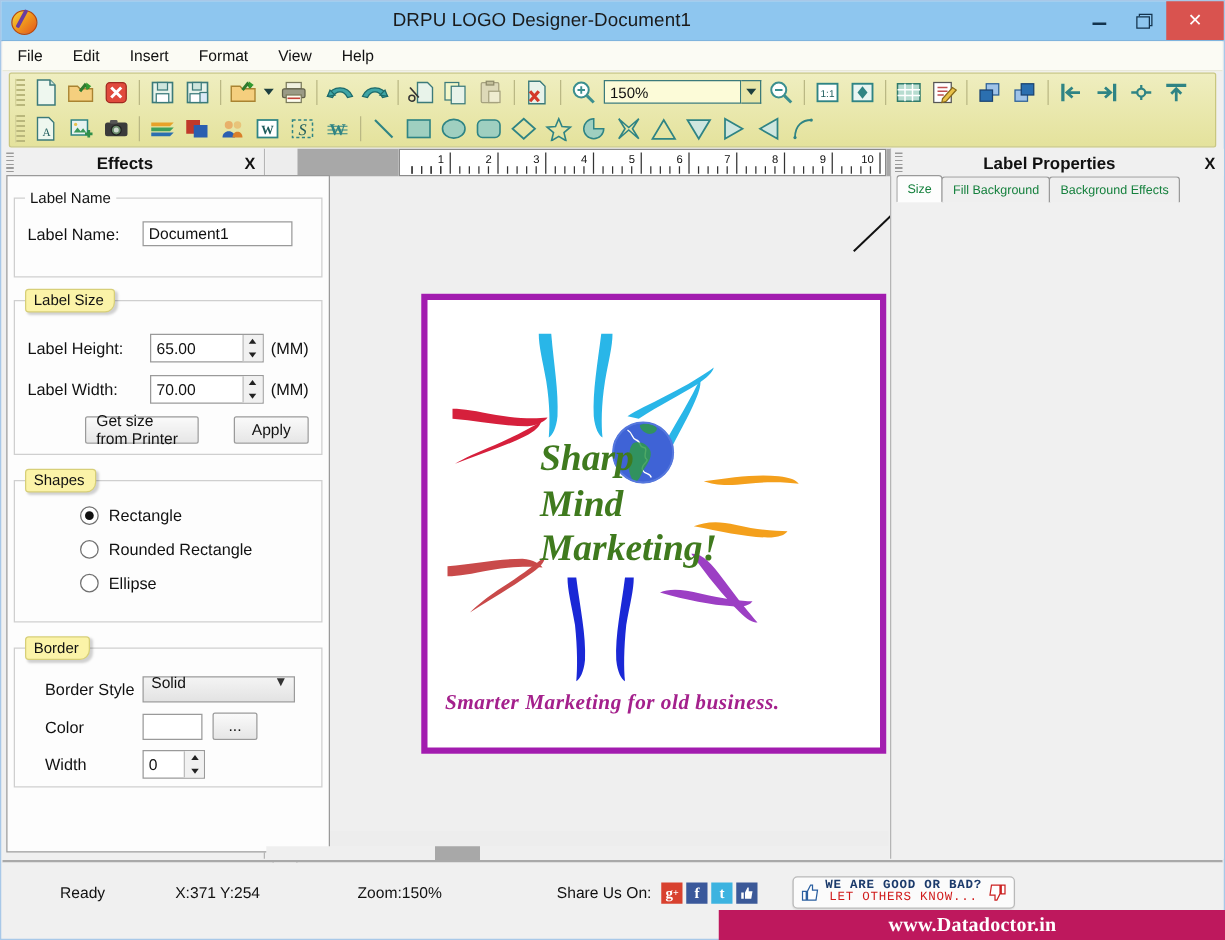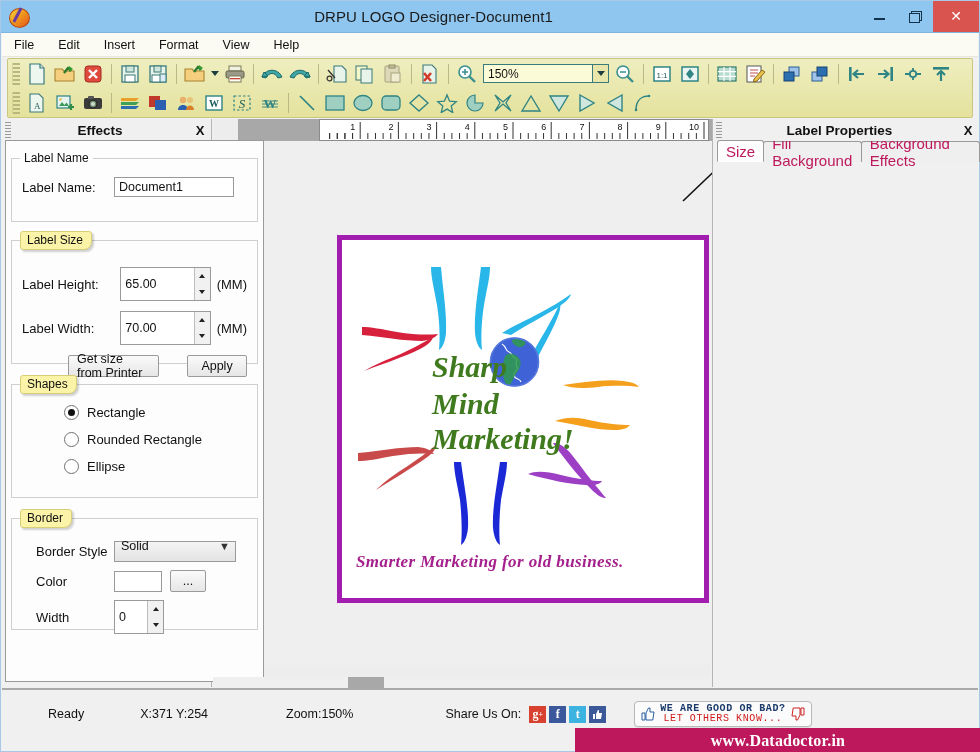--- a/index.html
+++ b/index.html
@@ -190,21 +190,21 @@
     font-size:17px;color:#a4208c;letter-spacing:.4px;white-space:nowrap;
   }
 
   
   .right-panel{
     position:absolute;left:711px;top:118px;width:267px;height:568px;
     background:#f0f0f0;border-left:1px solid #b5b5b5;box-sizing:border-box;
   }
   .rp-tabstrip{height:21px;display:flex;align-items:flex-end;padding-left:4px;}
   .rp-tab{
-    height:20px;padding:0 8px;font-size:15px;color:#be185d;background:#efefef;
+    height:20px;padding:0 8px;font-size:10px;color:#15803d;background:#efefef;
     border:1px solid #9a9a9a;border-bottom:none;display:flex;align-items:center;
     border-radius:3px 3px 0 0;margin-right:-1px;
   }
   .rp-tab.active{background:#fdfdfd;border-bottom:1px solid #fdfdfd;position:relative;z-index:3;}
   .rp-body{
     position:absolute;left:4px;top:139px;width:259px;height:542px;
     background:#fdfdfd;border:1px solid #9a9a9a;box-sizing:border-box;
   }
   .rp-inner{position:absolute;left:5px;top:5px;right:5px;bottom:0;}
   .group{
@@ -217,21 +217,21 @@
     background:#fbf3a8;border:1px solid #d7cf78;border-radius:3px 3px 8px 3px;
     padding:1px 8px 2px 6px;box-shadow:2px 2px 2px rgba(0,0,0,.18);top:-10px;
   }
   .row{display:flex;align-items:center;padding:0 10px;}
   .lbl{font-size:13px;color:#111;}
   .txtinput{
     background:#ffffff;border:1px solid #9a9a9a;height:20px;font-size:12.5px;
     color:#111;padding:0 4px;box-sizing:border-box;display:flex;align-items:center;
   }
   .spin{
-    display:flex;border:1px solid #9a9a9a;background:#ffffff;height:34px;box-sizing:border-box;
+    display:flex;border:1px solid #9a9a9a;background:#ffffff;height:23px;box-sizing:border-box;
   }
   .spin .val{flex:1;font-size:12.5px;color:#111;padding:0 4px;display:flex;align-items:center;}
   .spin .btns{width:15px;border-left:1px solid #bdbdbd;display:flex;flex-direction:column;background:#f1f1f1;}
   .spin .btns div{flex:1;display:flex;align-items:center;justify-content:center;}
   .sp-up{width:0;height:0;border-left:3px solid transparent;border-right:3px solid transparent;border-bottom:4px solid #222;}
   .sp-dn{width:0;height:0;border-left:3px solid transparent;border-right:3px solid transparent;border-top:4px solid #222;}
   .btn{
     background:linear-gradient(#fafafa,#e6e6e6);border:1px solid #9a9a9a;border-radius:2px;
     font-size:12.5px;color:#111;height:22px;display:flex;align-items:center;justify-content:center;
     padding:0 8px;box-sizing:border-box;

